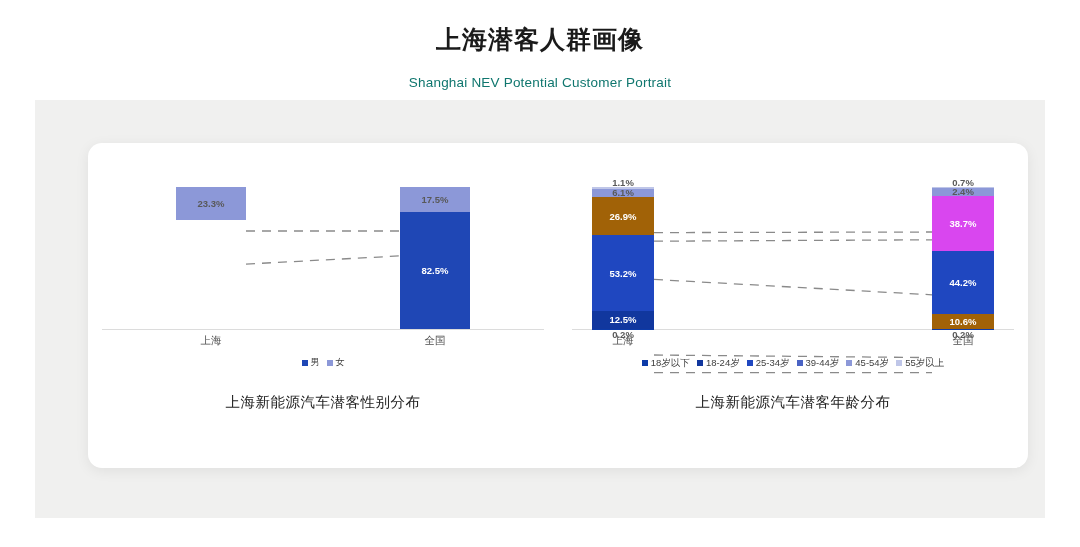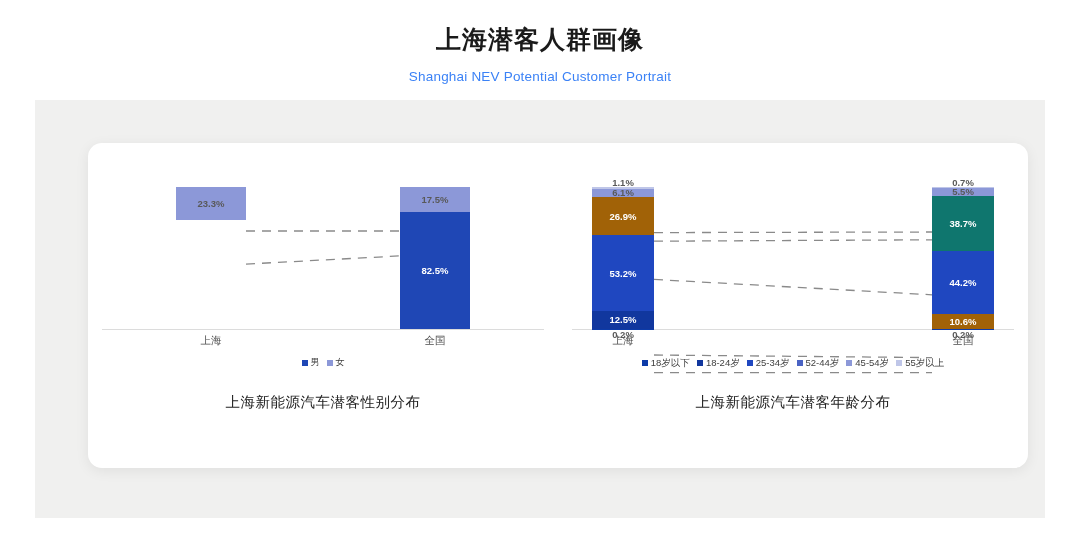--- a/index.html
+++ b/index.html
@@ -30,23 +30,23 @@
   }
   .header-title {
     font-size: 25px;
     font-weight: bold;
     color: #1a1a1a;
     letter-spacing: 1px;
     line-height: 34px;
   }
   .header-subtitle {
     font-size: 13.5px;
-    color: #3b82f6;
+    color: #0f766e;
     line-height: 22px;
-    margin-top: 10px;
+    margin-top: 16px;
     letter-spacing: 0.2px;
   }
 
   
   .grey-panel {
     position: absolute;
     left: 35px;
     top: 100px;
     width: 1010px;
     height: 418px;
@@ -320,23 +320,23 @@
                 </div>
               </div>
             </div>
 
             <div class="bar-col bar-col-wide right-bar">
               <div class="stack">
                 <div class="seg" style="bottom:99.3%; height:0.7%; background:#BFC6E8;">
                   <span class="seg-label dark outside-top">0.7%</span>
                 </div>
                 <div class="seg" style="bottom:93.8%; height:5.5%; background:#8C98D8;">
-                  <span class="seg-label dark">5.5%</span>
-                </div>
-                <div class="seg" style="bottom:55.1%; height:38.7%; background:#0f766e;">
+                  <span class="seg-label dark">2.4%</span>
+                </div>
+                <div class="seg" style="bottom:55.1%; height:38.7%; background:#d946ef;">
                   <span class="seg-label light">38.7%</span>
                 </div>
                 <div class="seg" style="bottom:10.9%; height:44.2%; background:#1F47C0;">
                   <span class="seg-label light">44.2%</span>
                 </div>
                 <div class="seg" style="bottom:0.2%; height:10.6%; background:#a16207;">
                   <span class="seg-label light">10.6%</span>
                 </div>
                 <div class="seg" style="bottom:0%; height:0.2%; background:#0D3BA8;">
                   <span class="seg-label dark outside-bottom">0.2%</span>
@@ -368,21 +368,21 @@
             <div class="legend-item">
               <span class="legend-swatch" style="background:#11379E;"></span>
               <span class="legend-text">18-24岁</span>
             </div>
             <div class="legend-item">
               <span class="legend-swatch" style="background:#1F47C0;"></span>
               <span class="legend-text">25-34岁</span>
             </div>
             <div class="legend-item">
               <span class="legend-swatch" style="background:#4A63C4;"></span>
-              <span class="legend-text">52-44岁</span>
+              <span class="legend-text">39-44岁</span>
             </div>
             <div class="legend-item">
               <span class="legend-swatch" style="background:#8C98D8;"></span>
               <span class="legend-text">45-54岁</span>
             </div>
             <div class="legend-item">
               <span class="legend-swatch" style="background:#BFC6E8;"></span>
               <span class="legend-text">55岁以上</span>
             </div>
           </div>

